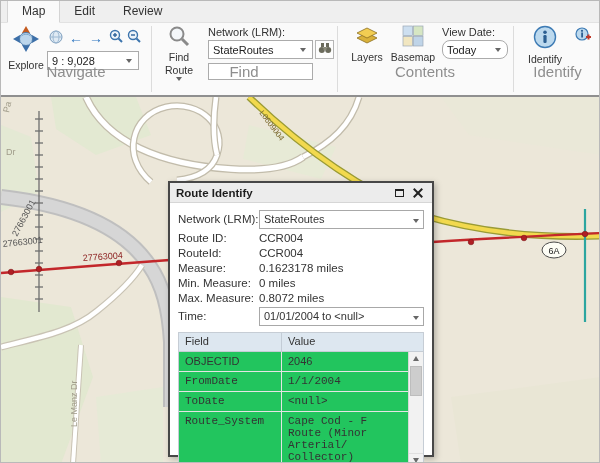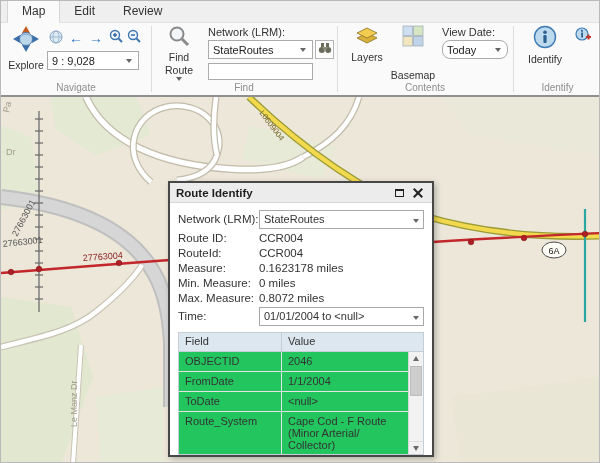--- a/index.html
+++ b/index.html
@@ -5,21 +5,21 @@
   * { margin:0; padding:0; box-sizing:border-box; }
   body { width:600px; height:463px; font-family:"Liberation Sans",sans-serif; font-size:12px; color:#333; background:#fff; }
   .app { position:relative; width:600px; height:463px; overflow:hidden; border:1px solid #b9b9b9; background:#f5f5f5; }
 
   
   .tabbar { position:absolute; left:0; top:0; width:100%; height:22px; background:#efefef; display:flex; align-items:flex-end; padding-left:6px; border-bottom:1px solid #e2e2e2; }
   .tab { padding:3px 14px 4px 14px; font-size:12px; color:#333; cursor:default; }
   .tab.active { background:#fafafa; border:1px solid #d4d4d4; border-bottom:1px solid #fafafa; margin-bottom:-1px; }
   .ribbon-body { position:absolute; left:0; top:22px; width:100%; height:72px; background:#fafafa; }
   .ribbon-sep { position:absolute; top:3px; bottom:3px; width:1px; background:#dcdcdc; }
-  .group-label { position:absolute; bottom:2px; width:100%; text-align:center; font-size:10px; color:#8e8e8e; }
+  .group-label { position:absolute; bottom:15px; width:100%; text-align:center; font-size:15px; color:#8e8e8e; }
   .rgroup { position:absolute; top:0; height:72px; }
   .bigbtn { position:absolute; top:1px; width:46px; height:58px; display:flex; flex-direction:column; align-items:center; justify-content:flex-start; border:1px solid transparent; border-radius:2px; }
   .bigbtn .blabel { font-size:10.5px; color:#333; line-height:11px; text-align:center; margin-top:2px; }
   .caret-down { width:0; height:0; border-left:3px solid transparent; border-right:3px solid transparent; border-top:4px solid #666; display:inline-block; }
   .smallbtn { position:absolute; width:18px; height:18px; display:flex; align-items:center; justify-content:center; }
   .combo { background:#fff; border:1px solid #ababab; display:flex; align-items:center; padding:0 4px; font-size:11px; color:#222; position:absolute; }
   .combo .cval { flex:1; white-space:nowrap; overflow:hidden; }
   .combo .cbtn { width:11px; display:flex; justify-content:center; }
   .txtinput { background:#fff; border:1px solid #ababab; position:absolute; font-size:11px; padding:0 3px; }
   .rlabel { position:absolute; font-size:11px; color:#333; white-space:nowrap; }
@@ -43,21 +43,21 @@
   .dlabel { width:81px; flex:none; color:#333; }
   .dvalue { color:#333; }
   .dcombo { position:relative; flex:1; height:19px; background:#fff; border:1px solid #a8a8a8; display:flex; align-items:center; padding:0 4px; font-size:11px; }
   .dcombo .cval { flex:1; overflow:hidden; white-space:nowrap; }
 
   .tbl { margin-top:5px; border:1px solid #c6cdd5; position:relative; }
   .thead { display:flex; background:#dde7f0; height:19px; border-bottom:1px solid #c6cdd5; font-size:11px; }
   .thead .c1 { width:103px; padding:2px 6px; border-right:1px solid #c3ccd6; }
   .thead .c2 { flex:1; padding:2px 6px; }
   .trow { display:flex; font-size:11px; background:#22c55e; }
-  .trow + .trow { border-top:1px solid #e4e4e4; }
+  .trow + .trow { border-top:1px solid #e4e4e4;font-family:Liberation Mono, monospace; }
   .trow .c1 { width:103px; padding:3px 6px; border-right:1px solid #e4e4e4; min-height:19px; }
   .trow .c2 { flex:1; padding:3px 18px 3px 6px; overflow-wrap:anywhere; }
   .vsb { position:absolute; right:0; top:19px; bottom:0; width:15px; background:#f2f2f2; border-left:1px solid #d8d8d8; }
   .vsb .arr { position:absolute; left:0; width:14px; height:13px; display:flex; align-items:center; justify-content:center; background:#f2f2f2; }
   .vsb .arr.up { top:0; } .vsb .arr.dn { bottom:0; border-top:1px solid #e0e0e0; }
   .tri-up { width:0;height:0;border-left:3.5px solid transparent;border-right:3.5px solid transparent;border-bottom:5px solid #6a6a6a; }
   .tri-dn { width:0;height:0;border-left:3.5px solid transparent;border-right:3.5px solid transparent;border-top:5px solid #6a6a6a; }
   .vsb .thumb { position:absolute; left:1px; top:14px; width:12px; height:30px; background:#cdcdcd; border:1px solid #bdbdbd; }
 </style>
 </head>
@@ -169,21 +169,21 @@
     <div class="rgroup" style="left:337px;width:174px;">
       <div class="bigbtn" style="left:8px;width:42px;">
         <span>
           <svg width="24" height="22" viewBox="0 0 24 22">
             <polygon points="12,8 22,13 12,18 2,13" fill="#d9b13a" stroke="#8a6d1f" stroke-width="0.8"></polygon>
             <polygon points="12,3 22,8 12,13 2,8" fill="#f2cd52" stroke="#8a6d1f" stroke-width="0.8"></polygon>
           </svg>
         </span>
         <span class="blabel">Layers</span>
       </div>
-      <div class="bigbtn" style="left:52px;width:46px;justify-content:space-between;">
+      <div class="bigbtn" style="left:52px;width:46px;">
         <span>
           <svg width="22" height="22" viewBox="0 0 22 22">
             <rect x="1" y="1" width="9.5" height="9.5" fill="#cddff0" stroke="#9aa7b5" stroke-width="0.7"></rect>
             <rect x="11.5" y="1" width="9.5" height="9.5" fill="#d6e6c3" stroke="#9aa7b5" stroke-width="0.7"></rect>
             <rect x="1" y="11.5" width="9.5" height="9.5" fill="#f1e6c0" stroke="#9aa7b5" stroke-width="0.7"></rect>
             <rect x="11.5" y="11.5" width="9.5" height="9.5" fill="#bfd4e8" stroke="#9aa7b5" stroke-width="0.7"></rect>
           </svg>
         </span>
         <span class="blabel">Basemap</span>
       </div>

